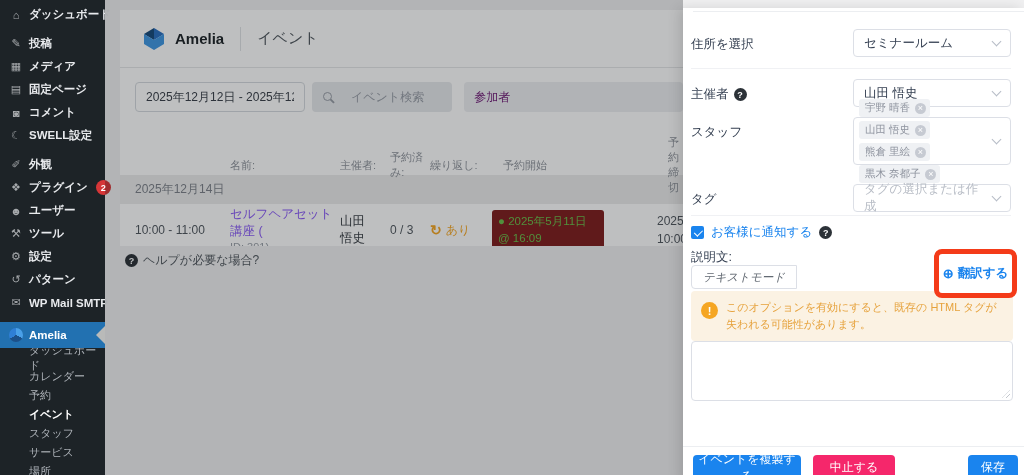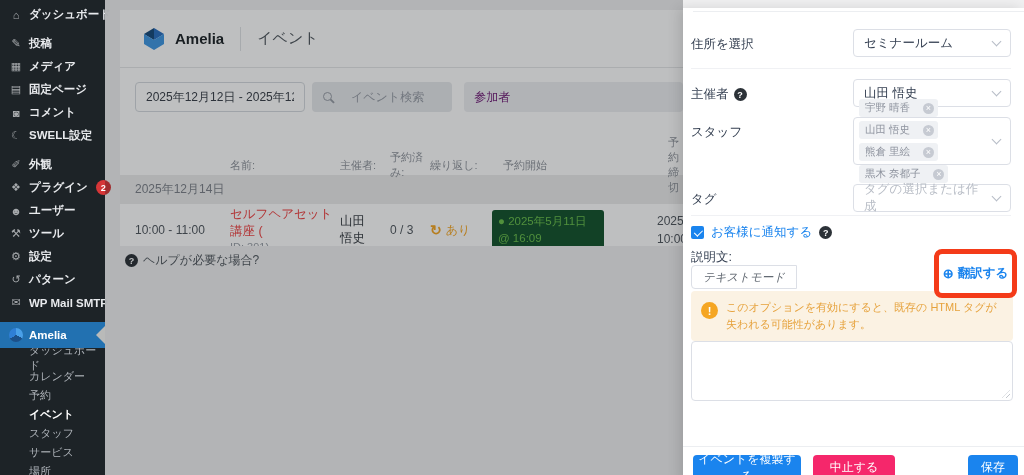--- a/index.html
+++ b/index.html
@@ -32,41 +32,41 @@
   .search-inp { width:153px; background:#e7e9ec; color:#979da6; margin-left:7px; gap:16px; }
   .att-inp { width:240px; background:#edeff2; color:#701a75; margin-left:12px; }
   .mag { position:relative; width:13px; height:13px; min-width:13px; }
   .mag::before { content:""; position:absolute; width:7px; height:7px; border:1.5px solid #979da6; border-radius:50%; left:1px; top:1px; }
   .mag::after { content:""; position:absolute; width:4.5px; height:1.5px; background:#979da6; transform:rotate(45deg); left:8px; top:9.5px; }
   .tgrid { display:grid; grid-template-columns:95px 110px 50px 40px 62px 160px 1fr; padding-left:15px; align-items:center; }
   .thead { margin-top:23px; height:20px; font-size:11px; color:#8e939b; }
   .thead .c-start { padding-left:11px; } .thead .c-close { padding-left:16px; }
   .group-row { margin-top:20px; height:29px; background:#ececec; display:flex; align-items:center; padding-left:15px; font-size:12px; color:#7d828a; }
   .trow { height:52px; font-size:12px; color:#50575e; cursor:pointer; }
-  .ev-name { font-size:12.5px; color:#ef4444; line-height:1.35; }
+  .ev-name { font-size:12.5px; color:#8b5cf6; line-height:1.35; }
   .ev-id { font-size:11px; color:#9aa0a8; }
   .org-cell { font-size:12.5px; color:#3a3f45; line-height:1.35; padding-right:14px; }
   .recur { color:#f5a623; display:flex; align-items:center; gap:4px; }
   .recur .ric { font-size:14px; font-weight:700; }
-  .start-badge { display:inline-block; background:#14532d; color:#6abf4b; font-size:11.5px; line-height:1.5; padding:3px 6px; border-radius:3px; max-width:112px; }
+  .start-badge { display:inline-block; background:#7f1d1d; color:#6abf4b; font-size:11.5px; line-height:1.5; padding:3px 6px; border-radius:3px; max-width:112px; }
   .close-cell { padding-left:5px; line-height:1.5; }
   .help-link { position:absolute; left:20px; top:252px; display:flex; align-items:center; gap:5px; font-size:12px; color:#50575e; cursor:pointer; }
   .qicon { width:13px; height:13px; min-width:13px; border-radius:50%; background:#2c3238; color:#fff; font-size:9px; font-weight:700; display:inline-flex; align-items:center; justify-content:center; }
   #overlay { position:absolute; left:105px; top:0; width:578px; height:475px; background:rgba(15,18,22,0.27); z-index:3; }
 
   
   #panel { position:absolute; left:683px; top:8px; width:341px; height:475px; background:#fff; z-index:4; box-shadow:-4px 0 12px rgba(0,0,0,0.12); }
   .ptop-line { position:absolute; top:3px; left:10px; right:0; border-top:1px solid #eceef1; }
   .plabel { font-size:12.5px; color:#354052; display:flex; align-items:center; gap:5px; }
   .pselect { position:absolute; left:170px; width:158px; height:28px; border:1px solid #dcdfe6; border-radius:4px; background:#fff; display:flex; align-items:center; padding:0 22px 0 10px; font-size:12.5px; color:#354052; cursor:pointer; }
   .pselect .ph { color:#b8bdc6; }
   .chev { position:absolute; right:10px; top:50%; width:7px; height:7px; margin-top:-5px; border-right:1.5px solid #b6bcc6; border-bottom:1.5px solid #b6bcc6; transform:rotate(45deg); }
   .phr { position:absolute; left:8px; right:13px; border-top:1px solid #f0f1f4; }
   .multisel { position:absolute; left:170px; width:158px; height:48px; border:1px solid #dcdfe6; border-radius:4px; padding:4px 18px 4px 5px; display:flex; flex-wrap:wrap; gap:4px; align-content:center; cursor:pointer; }
-  .tag { display:inline-flex; align-items:center; gap:13px; background:#eff1f4; color:#8e939e; font-size:10.5px; padding:2px 4px 2px 6px; border-radius:3px; white-space:nowrap; }
+  .tag { display:inline-flex; align-items:center; gap:5px; background:#eff1f4; color:#8e939e; font-size:10.5px; padding:2px 4px 2px 6px; border-radius:3px; white-space:nowrap; }
   .tag .x { width:11px; height:11px; min-width:11px; border-radius:50%; background:#c6cad2; color:#fff; font-size:9px; line-height:11px; text-align:center; cursor:pointer; }
   .checkrow { position:absolute; left:8px; top:216px; display:flex; align-items:center; gap:7px; cursor:pointer; }
   .cbox { width:13px; height:13px; background:#1a84ee; border-radius:2px; position:relative; }
   .cbox::after { content:""; position:absolute; left:4.5px; top:1.5px; width:3.5px; height:7px; border:solid #fff; border-width:0 1.8px 1.8px 0; transform:rotate(45deg); }
   .notify-label { font-size:12.5px; color:#1a84ee; }
   .desc-label { position:absolute; left:8px; top:241px; font-size:12.5px; color:#354052; }
   .seg { position:absolute; left:8px; top:257px; display:flex; }
   .seg-btn { height:24px; display:flex; align-items:center; padding:0 11px; font-size:11.5px; cursor:pointer; }
   .seg-text { background:#fff; border:1px solid #dcdfe6; color:#636a73; border-radius:4px 0 0 4px;font-style:italic; }
   .seg-html { background:#1a84ee; color:#fff; border-radius:0 4px 4px 0; }

